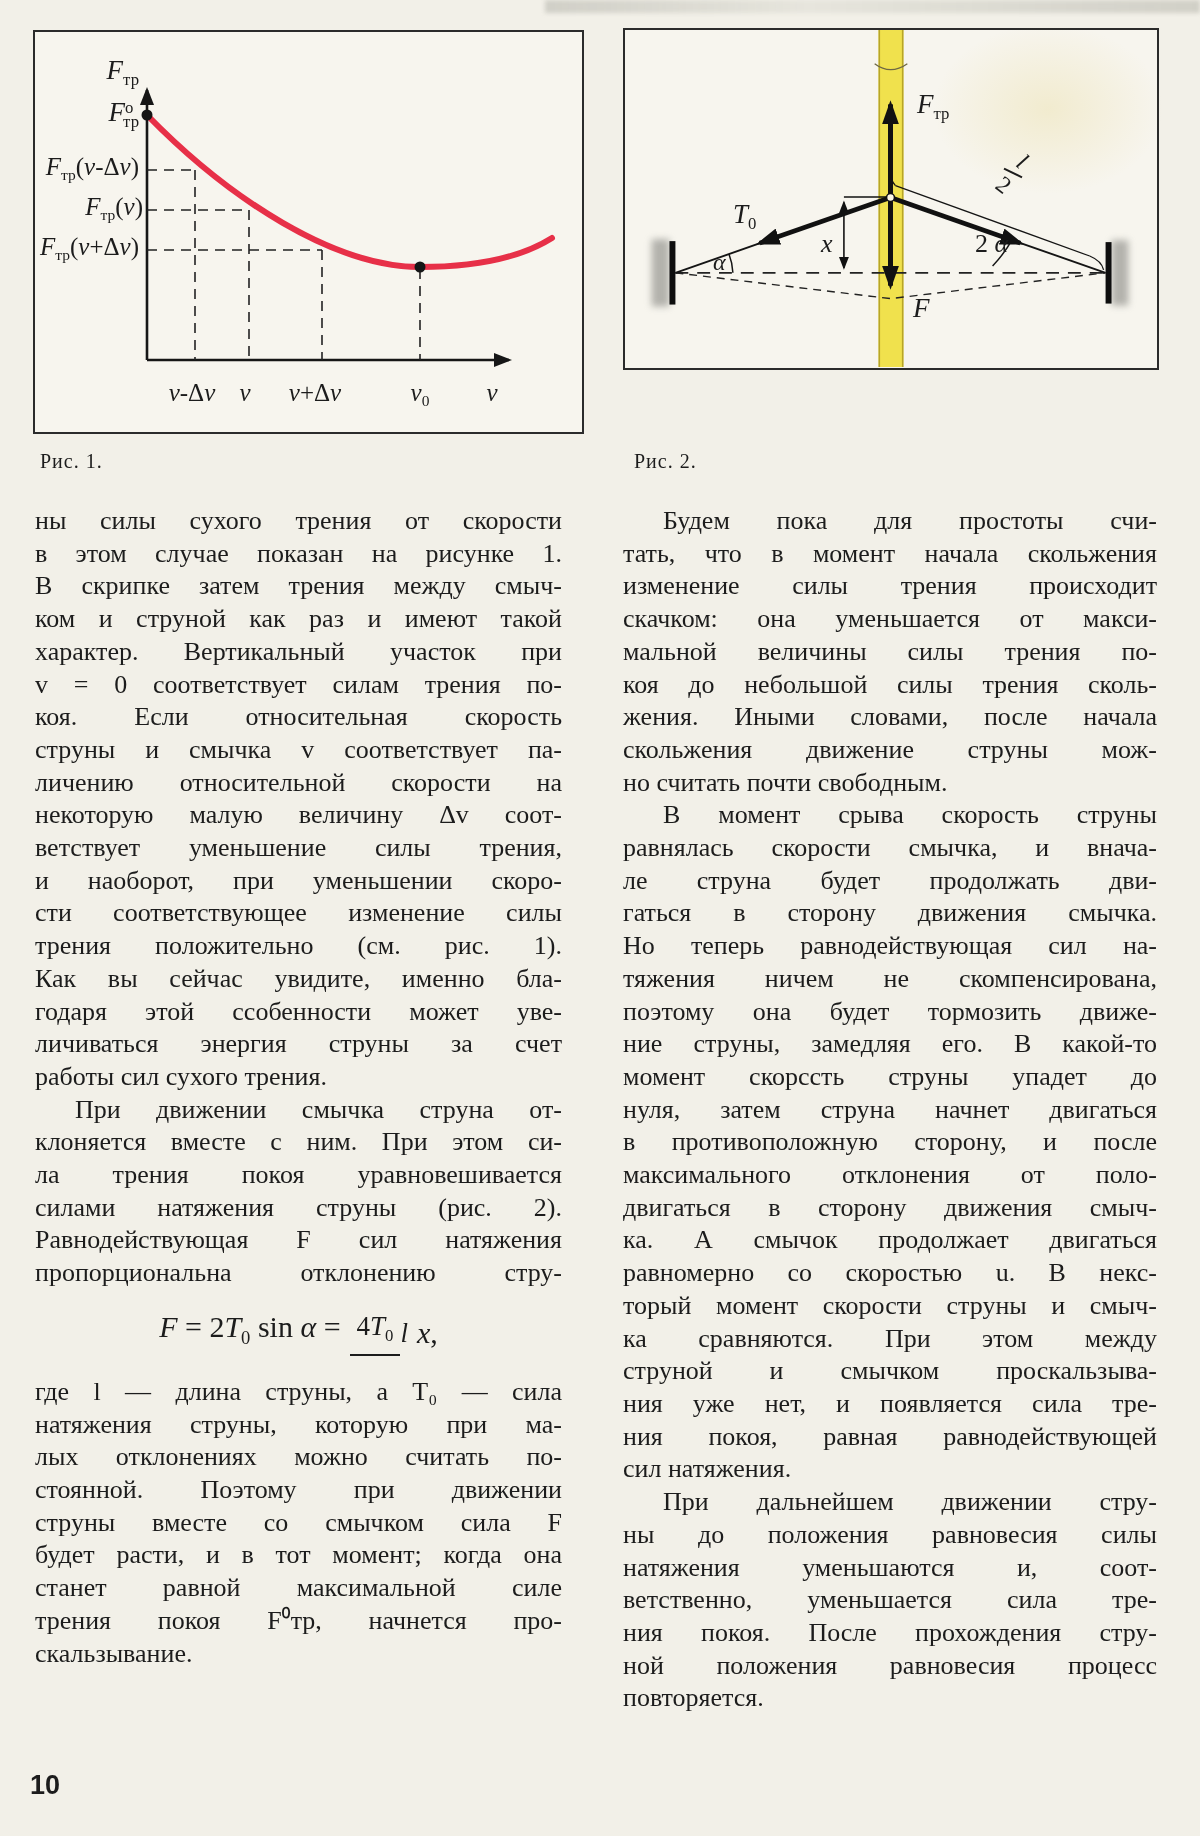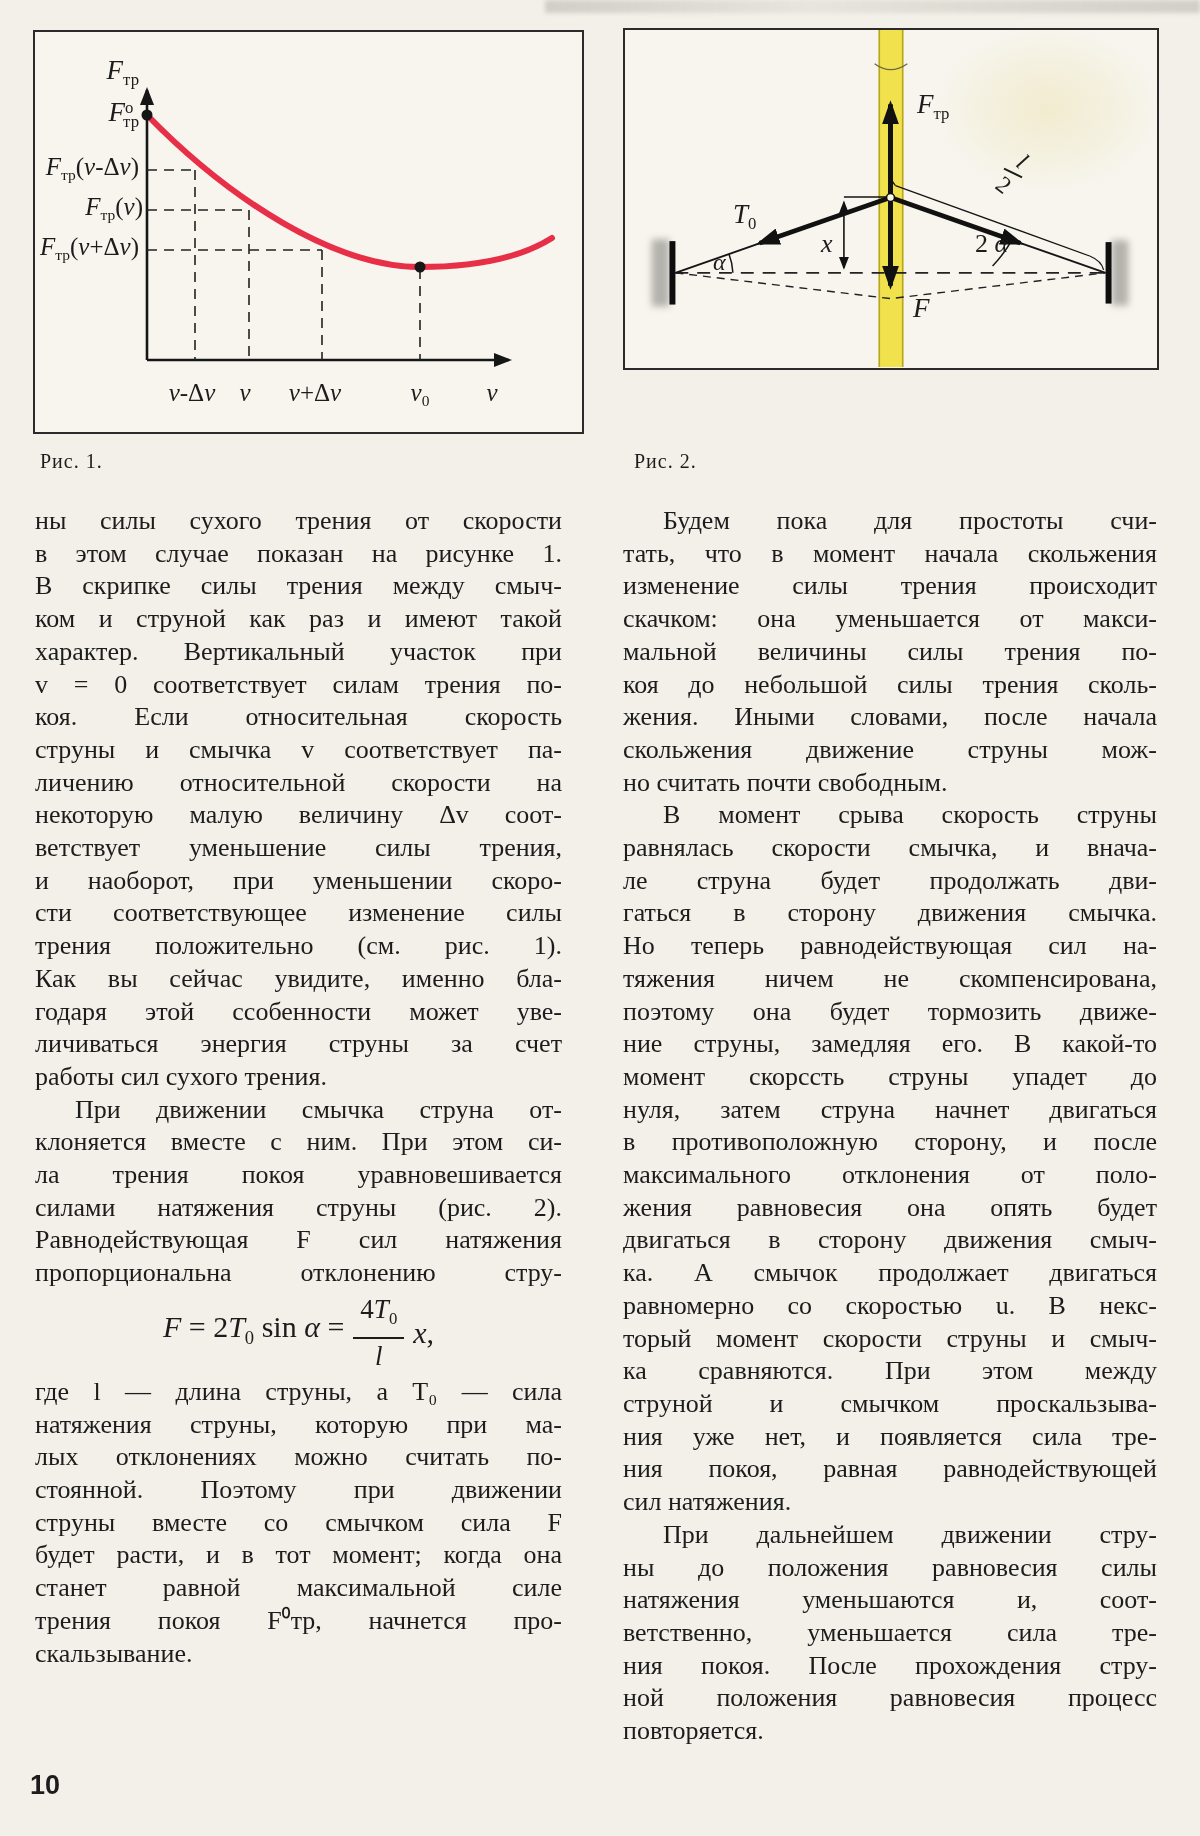--- a/index.html
+++ b/index.html
@@ -28,21 +28,21 @@
   
   .col{position:absolute;top:505px;font-size:26px;line-height:32.7px;}
   .col-left{left:35px;width:527px;}
   .col-right{left:623px;width:534px;}
   .line{text-align:justify;text-align-last:justify;white-space:normal;}
   .line.end{text-align-last:left;}
   .line.ind{text-indent:40px;}
   
   .formula{height:86px;display:flex;align-items:center;justify-content:center;
      font-size:30px;}
-  .frac{display:inline-flex;flex-direction:column;align-items:center;margin:0 9px;vertical-align:middle;font-size:27px;}
+  .frac{display:inline-flex;flex-direction:row;align-items:center;margin:0 9px;vertical-align:middle;font-size:27px;}
   .frac .num{padding:0 7px 1px 7px;border-bottom:2px solid #1c1c1c;}
   .frac .den{padding-top:1px;}
   .halffrac{display:inline-flex;flex-direction:column;align-items:center;
      transform:rotate(38deg);font-size:24px;line-height:1;}
   .halffrac .bar{width:20px;border-top:2px solid #1c1c1c;margin:2px 0;transform:rotate(-12deg);}
   .pagenum{position:absolute;left:30px;top:1770px;font-family:"Liberation Sans",sans-serif;
      font-weight:bold;font-size:27px;}
 </style>
 </head>
 <body>
@@ -152,21 +152,21 @@
     </div>
   </div>
 
   <div class="caption" style="left:40px;top:450px;">Рис. 1.</div>
   <div class="caption" style="left:634px;top:450px;">Рис. 2.</div>
 
   <div class="col col-left">
     <div>
         <div class="line">ны силы сухого трения от скорости</div>
         <div class="line">в этом случае показан на рисунке 1.</div>
-        <div class="line">В скрипке силы трения между смыч-</div>
+        <div class="line">В скрипке затем трения между смыч-</div>
         <div class="line">ком и струной как раз и имеют такой</div>
         <div class="line">характер. Вертикальный участок при</div>
         <div class="line">v = 0 соответствует силам трения по-</div>
         <div class="line">коя. Если относительная скорость</div>
         <div class="line">струны и смычка v соответствует па-</div>
         <div class="line">личению относительной скорости на</div>
         <div class="line">некоторую малую величину Δv соот-</div>
         <div class="line">ветствует уменьшение силы трения,</div>
         <div class="line">и наоборот, при уменьшении скоро-</div>
         <div class="line">сти соответствующее изменение силы</div>
@@ -219,21 +219,20 @@
         <div class="line">ле струна будет продолжать дви-</div>
         <div class="line">гаться в сторону движения смычка.</div>
         <div class="line">Но теперь равнодействующая сил на-</div>
         <div class="line">тяжения ничем не скомпенсирована,</div>
         <div class="line">поэтому она будет тормозить движе-</div>
         <div class="line">ние струны, замедляя его. В какой-то</div>
         <div class="line">момент скорссть струны упадет до</div>
         <div class="line">нуля, затем струна начнет двигаться</div>
         <div class="line">в противоположную сторону, и после</div>
         <div class="line">максимального отклонения от поло-</div>
-        <div class="line">жения равновесия она опять будет</div>
         <div class="line">двигаться в сторону движения смыч-</div>
         <div class="line">ка. А смычок продолжает двигаться</div>
         <div class="line">равномерно со скоростью u. В некс-</div>
         <div class="line">торый момент скорости струны и смыч-</div>
         <div class="line">ка сравняются. При этом между</div>
         <div class="line">струной и смычком проскальзыва-</div>
         <div class="line">ния уже нет, и появляется сила тре-</div>
         <div class="line">ния покоя, равная равнодействующей</div>
         <div class="line end">сил натяжения.</div>
         <div class="line ind">При дальнейшем движении стру-</div>

